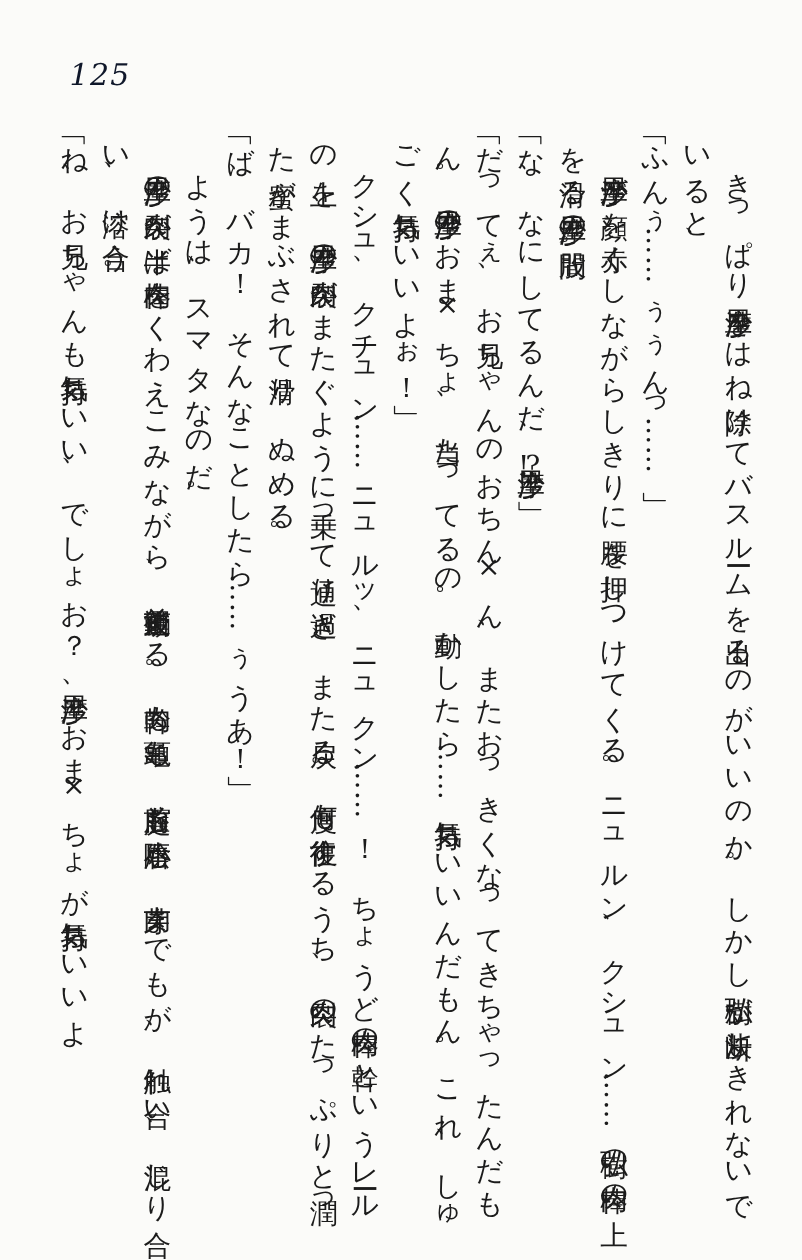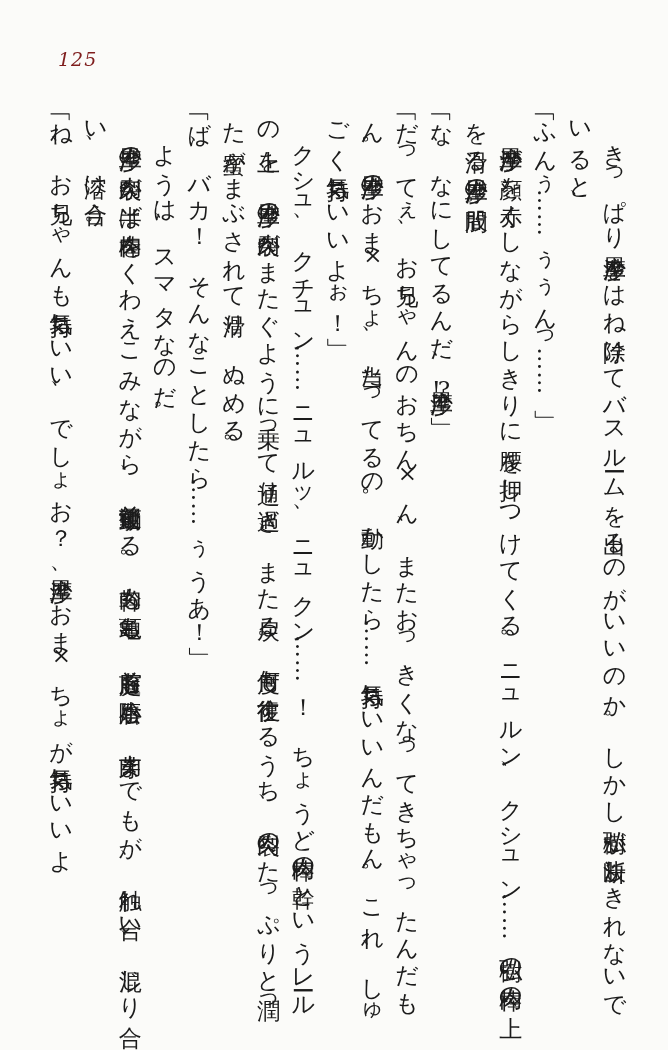--- a/index.html
+++ b/index.html
@@ -15,23 +15,23 @@
   .page {
     position: relative;
     width: 668px;
     height: 1050px;
     overflow: hidden;
   }
   .page-number {
     position: absolute;
     top: 48px;
     left: 58px;
-    font-size: 19px;
+    font-size: 25px;
     font-style: italic;
-    color: #7f1d1d;
+    color: #0f172a;
     letter-spacing: 1px;
   }
   .text-block {
     position: absolute;
     top: 106px;
     right: 36px;
     height: 916px;
     writing-mode: vertical-rl;
     text-orientation: mixed;
     font-size: 23px;

